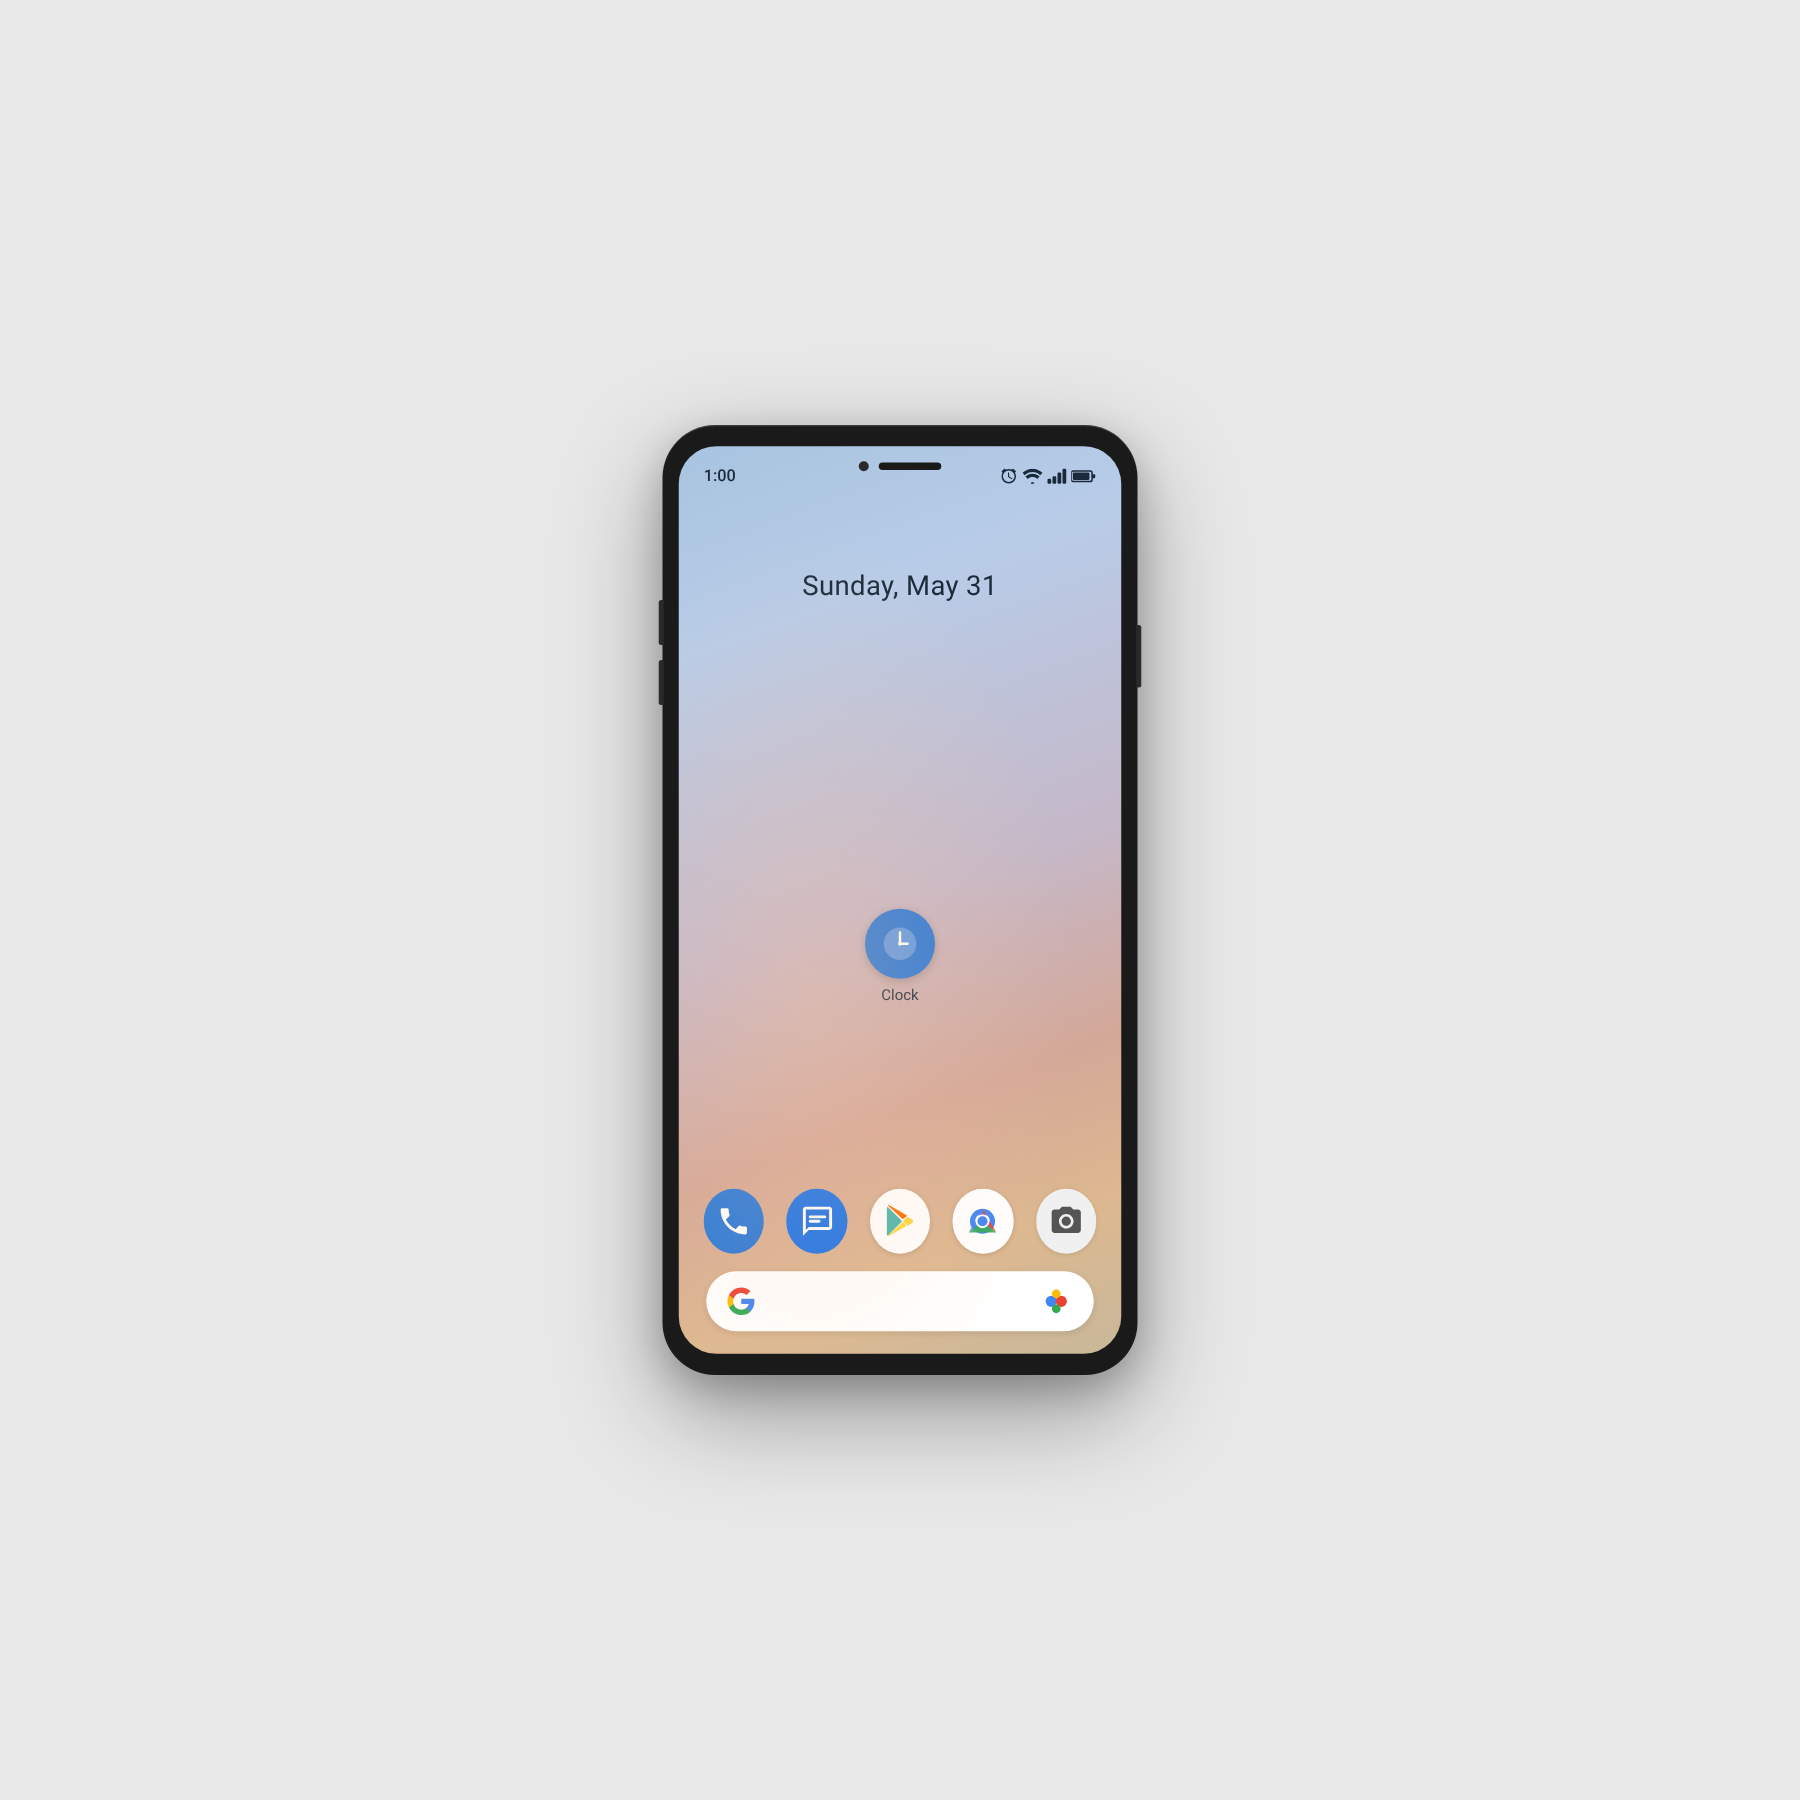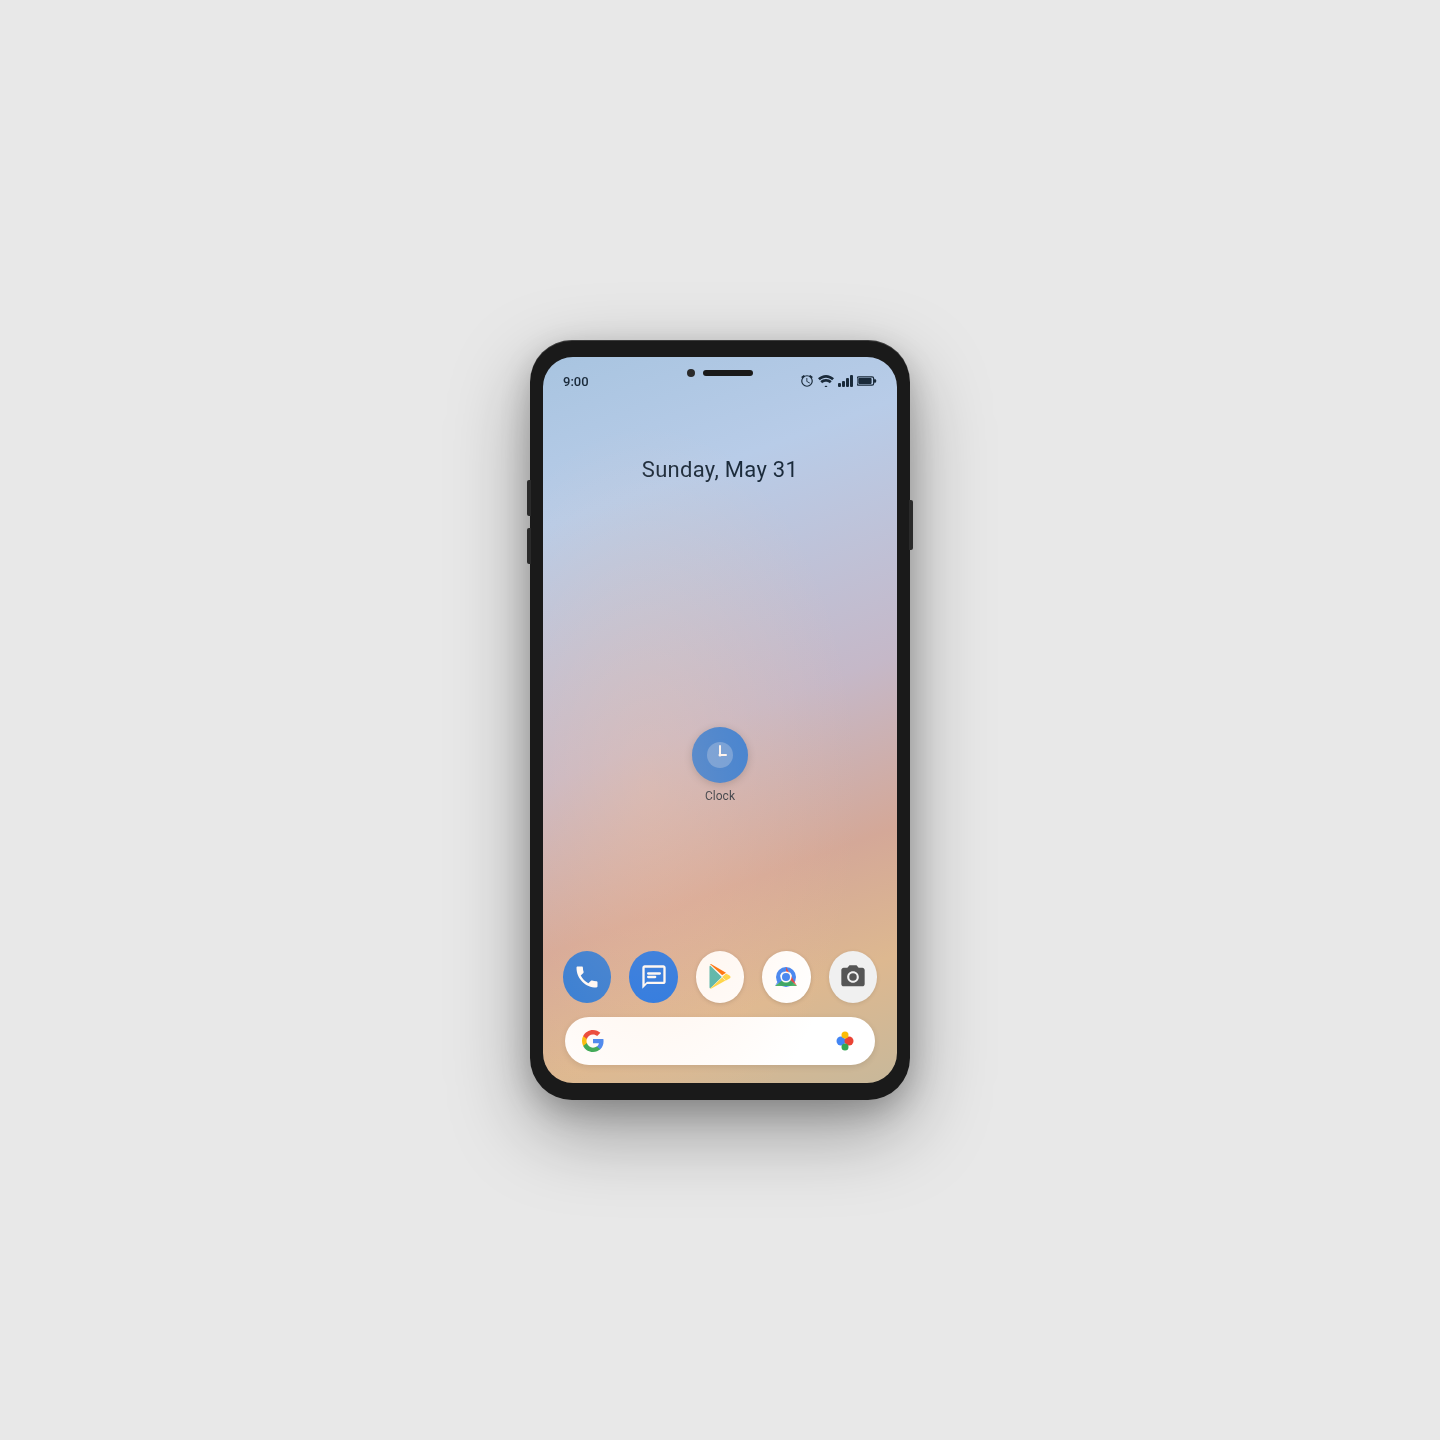--- a/index.html
+++ b/index.html
@@ -277,21 +277,21 @@
   <div class="vol-down"></div>
 
   <div class="phone-screen">
 
     <div class="phone-notch">
       <div class="camera-dot"></div>
       <div class="earpiece"></div>
     </div>
 
     <div class="status-bar">
-      <span class="status-time">9:00</span>
+      <span class="status-time">1:00</span>
       <div class="status-icons">
 
         <svg width="14" height="14" viewBox="0 0 24 24" fill="#1a2a3a">
           <path d="M12 2a10 10 0 100 20A10 10 0 0012 2zm0 18a8 8 0 110-16 8 8 0 010 16zm.5-13H11v6l5.25 3.15.75-1.23-4.5-2.67V7zM6.5 1.5L2 5.3l1.4 1.6L8 3.1 6.5 1.5zm11 0L16 3.1l4.6 3.8L22 5.3l-4.5-3.8z"></path>
         </svg>
 
         <svg width="16" height="12" viewBox="0 0 24 18" fill="#1a2a3a">
           <path d="M12 4C8.4 4 5.2 5.4 2.8 7.7L0 4.9C3.1 2 7.4 0 12 0s8.9 2 12 4.9L21.2 7.7C18.8 5.4 15.6 4 12 4zm0 6c-2.2 0-4.2.8-5.7 2.2L3.5 9.4C5.7 7.3 8.7 6 12 6s6.3 1.3 8.5 3.4l-2.8 2.8C16.2 10.8 14.2 10 12 10zm0 6c-1.1 0-2 .9-2 2s.9 2 2 2 2-.9 2-2-.9-2-2-2z"></path>
         </svg>
 

